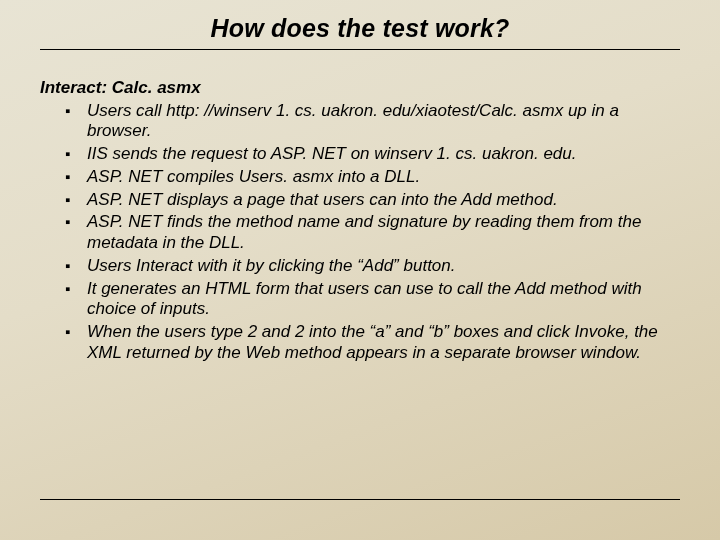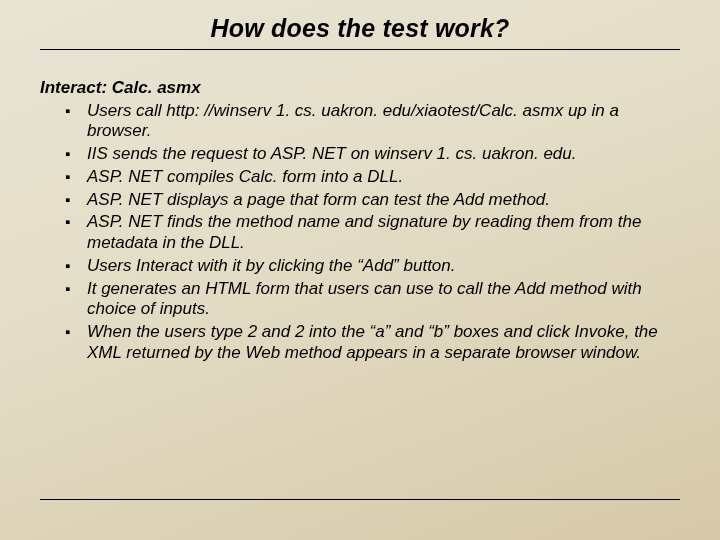--- a/index.html
+++ b/index.html
@@ -77,22 +77,22 @@
 <div class="slide">
 
   <h1 class="title">How does the test work?</h1>
   <hr class="rule">
 
   <div class="content">
     <p class="example-label">Interact: Calc. asmx</p>
     <ul class="bullets">
       <li><span>Users call http: //winserv 1. cs. uakron. edu/xiaotest/Calc. asmx up in a browser.</span></li>
       <li><span>IIS sends the request to ASP. NET on winserv 1. cs. uakron. edu.</span></li>
-      <li><span>ASP. NET compiles Calc. form into a DLL.</span></li>
-      <li><span>ASP. NET displays a page that form can test the Add method.</span></li>
+      <li><span>ASP. NET compiles Users. asmx into a DLL.</span></li>
+      <li><span>ASP. NET displays a page that users can into the Add method.</span></li>
       <li><span>ASP. NET finds the method name and signature by reading them from the metadata in the DLL.</span></li>
       <li><span>Users Interact with it by clicking the “Add” button.</span></li>
       <li><span>It generates an HTML form that users can use to call the Add method with choice of inputs.</span></li>
       <li><span>When the users type 2 and 2 into the “a” and “b” boxes and click Invoke, the XML returned by the Web method appears in a separate browser window.</span></li>
     </ul>
   </div>
 
   <hr class="rule-bottom">
 </div>
 

